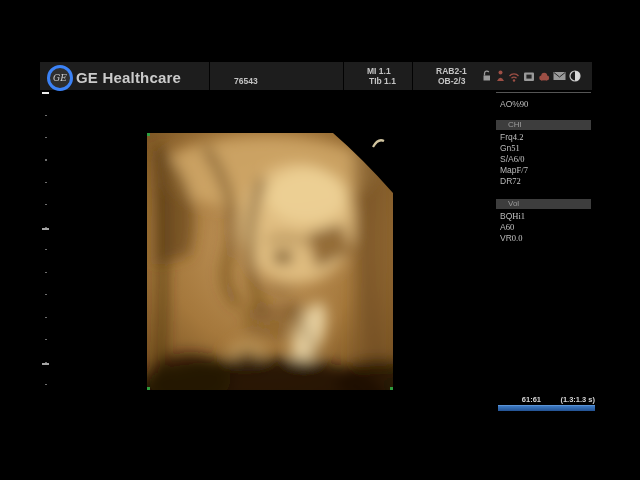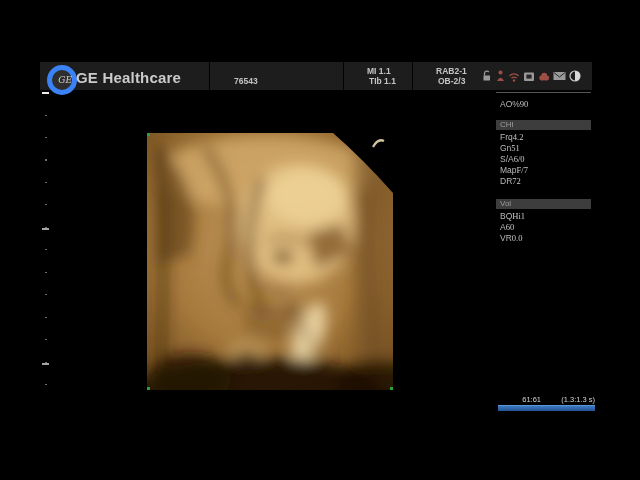--- a/index.html
+++ b/index.html
@@ -4,22 +4,22 @@
 <style>
   html,body{margin:0;padding:0;background:#000;}
   .screen{
     position:relative;width:640px;height:480px;background:#000;overflow:hidden;
     font-family:"Liberation Sans",sans-serif;color:#c8c8c8;
   }
   
   .topbar{position:absolute;left:40px;top:62px;width:552px;height:28px;background:#1d1d1d;}
   .topbar .vdiv{position:absolute;top:0;width:1px;height:28px;background:#020202;}
   .ge-logo{
-    position:absolute;left:7px;top:3px;width:20px;height:20px;border:5px solid #3b82f6;
-    border-radius:50%;background:#2e2e2e;display:flex;align-items:center;justify-content:flex-end;
+    position:absolute;left:7px;top:3px;width:20px;height:20px;border:3px solid #3b82f6;
+    border-radius:50%;background:#2e2e2e;display:flex;align-items:center;justify-content:center;
   }
   .ge-logo span{font-family:"DejaVu Serif",serif;font-style:italic;font-size:9px;color:#cfcfcf;line-height:1;}
   .brand{position:absolute;left:36px;top:7px;font-size:15px;font-weight:bold;color:#cbcbcb;letter-spacing:.2px;}
   .cell-top{position:absolute;top:4px;font-size:8.5px;font-weight:bold;color:#c4c4c4;padding-left:16px;}
   .cell-bot{position:absolute;bottom:4px;font-size:8.5px;font-weight:bold;color:#c4c4c4;margin-left:18px;}
   .iconrow{position:absolute;left:442px;top:8px;display:flex;gap:3px;align-items:center;}
   .iconrow svg{display:block;}
   
   .ruler{position:absolute;left:42px;top:92px;width:8px;height:312px;}
   .ruler .dots{position:absolute;left:3px;top:0;width:2px;height:300px;
@@ -27,23 +27,23 @@
   .ruler .dash{position:absolute;left:0;width:7px;height:2px;background:#a5a5a5;}
   .ruler .dash.first{background:#ececec;}
   
   .usimage{position:absolute;left:147px;top:133px;width:246px;height:257px;}
   
   .hline{position:absolute;left:496px;top:92px;width:95px;height:1px;background:#555;}
   .prow{position:absolute;left:500px;width:60px;display:flex;justify-content:flex-start;
         font-size:8.5px;color:#b9b9b9;line-height:10px;}
   .prow .val{color:#c9c9c9;font-family:Liberation Serif, serif;}
   .phead{position:absolute;left:496px;width:95px;height:10px;background:#3d3d3d;
-         font-size:8px;color:#9c9c9c;line-height:10px;padding-left:4px;box-sizing:border-box;}
-  
-  .cinetext{position:absolute;left:498px;top:395px;width:97px;height:9px;font-size:7.5px;color:#d6d6d6;font-weight:normal;}
+         font-size:8px;color:#9c9c9c;line-height:10px;padding-left:12px;box-sizing:border-box;}
+  
+  .cinetext{position:absolute;left:498px;top:395px;width:97px;height:9px;font-size:7.5px;color:#d6d6d6;font-weight:bold;}
   .cinetext .frames{position:absolute;right:54px;top:0;}
   .cinetext .time{position:absolute;right:0;top:0;}
   .cinebar{position:absolute;left:498px;top:405px;width:97px;height:6px;
            background:linear-gradient(to bottom,#3d7ac2,#235293);border-top:1px solid #5a93d6;box-sizing:border-box;}
 </style>
 </head>
 <body>
 
 <div class="screen">
 

